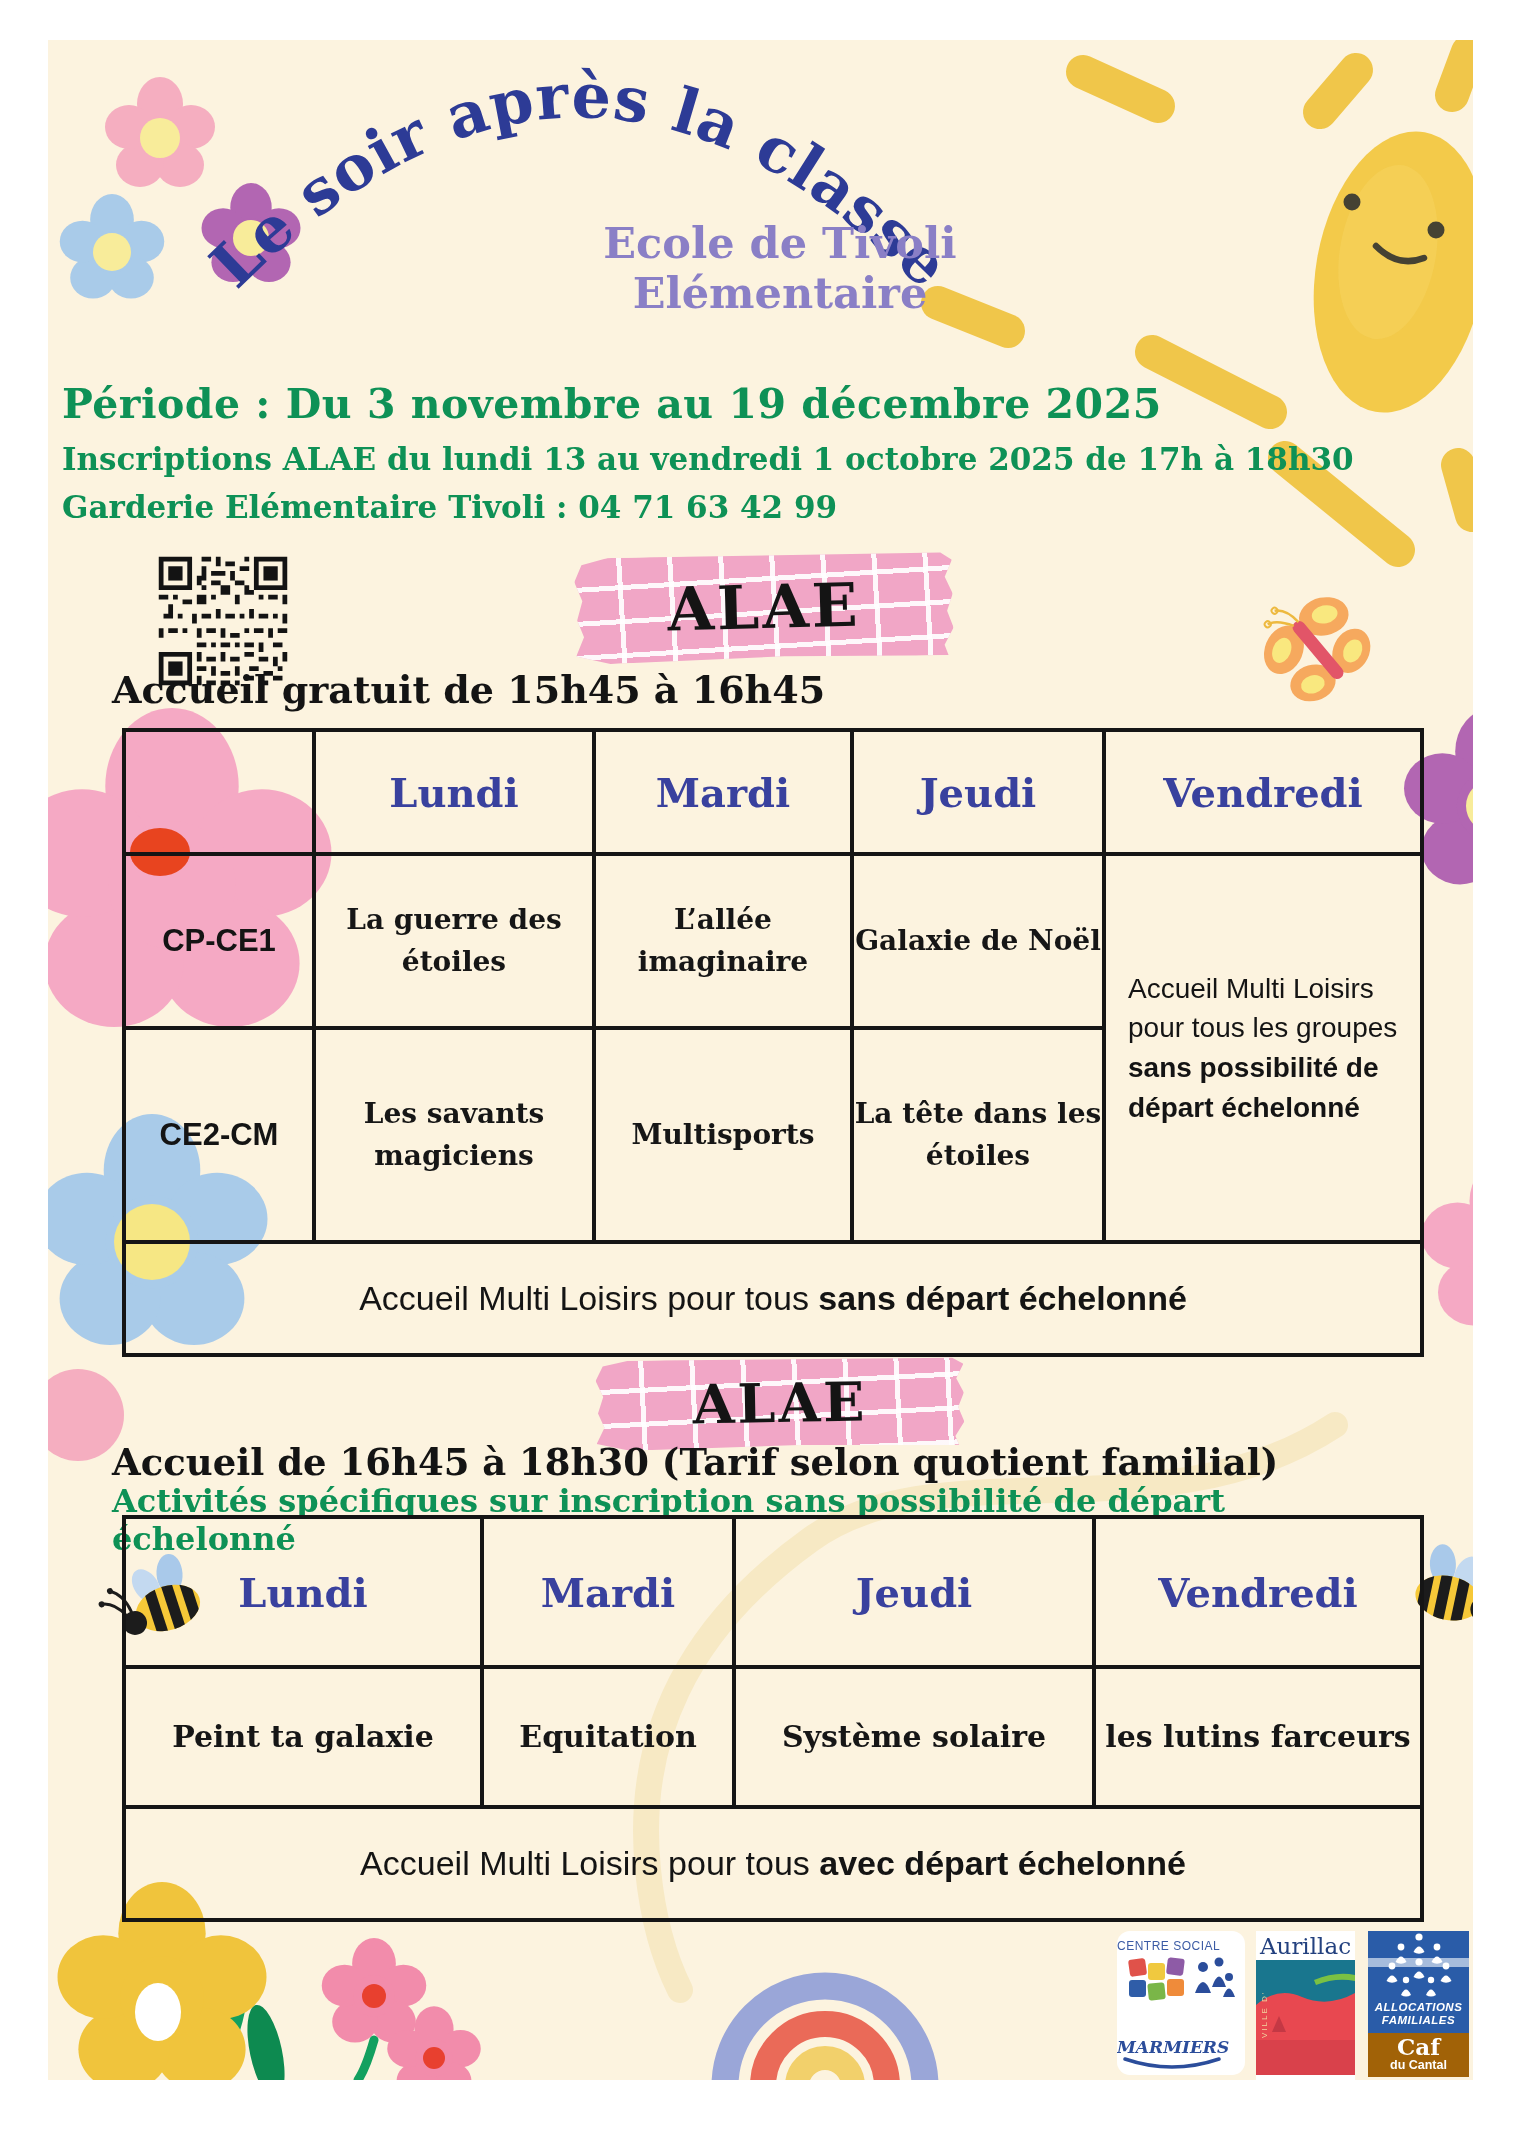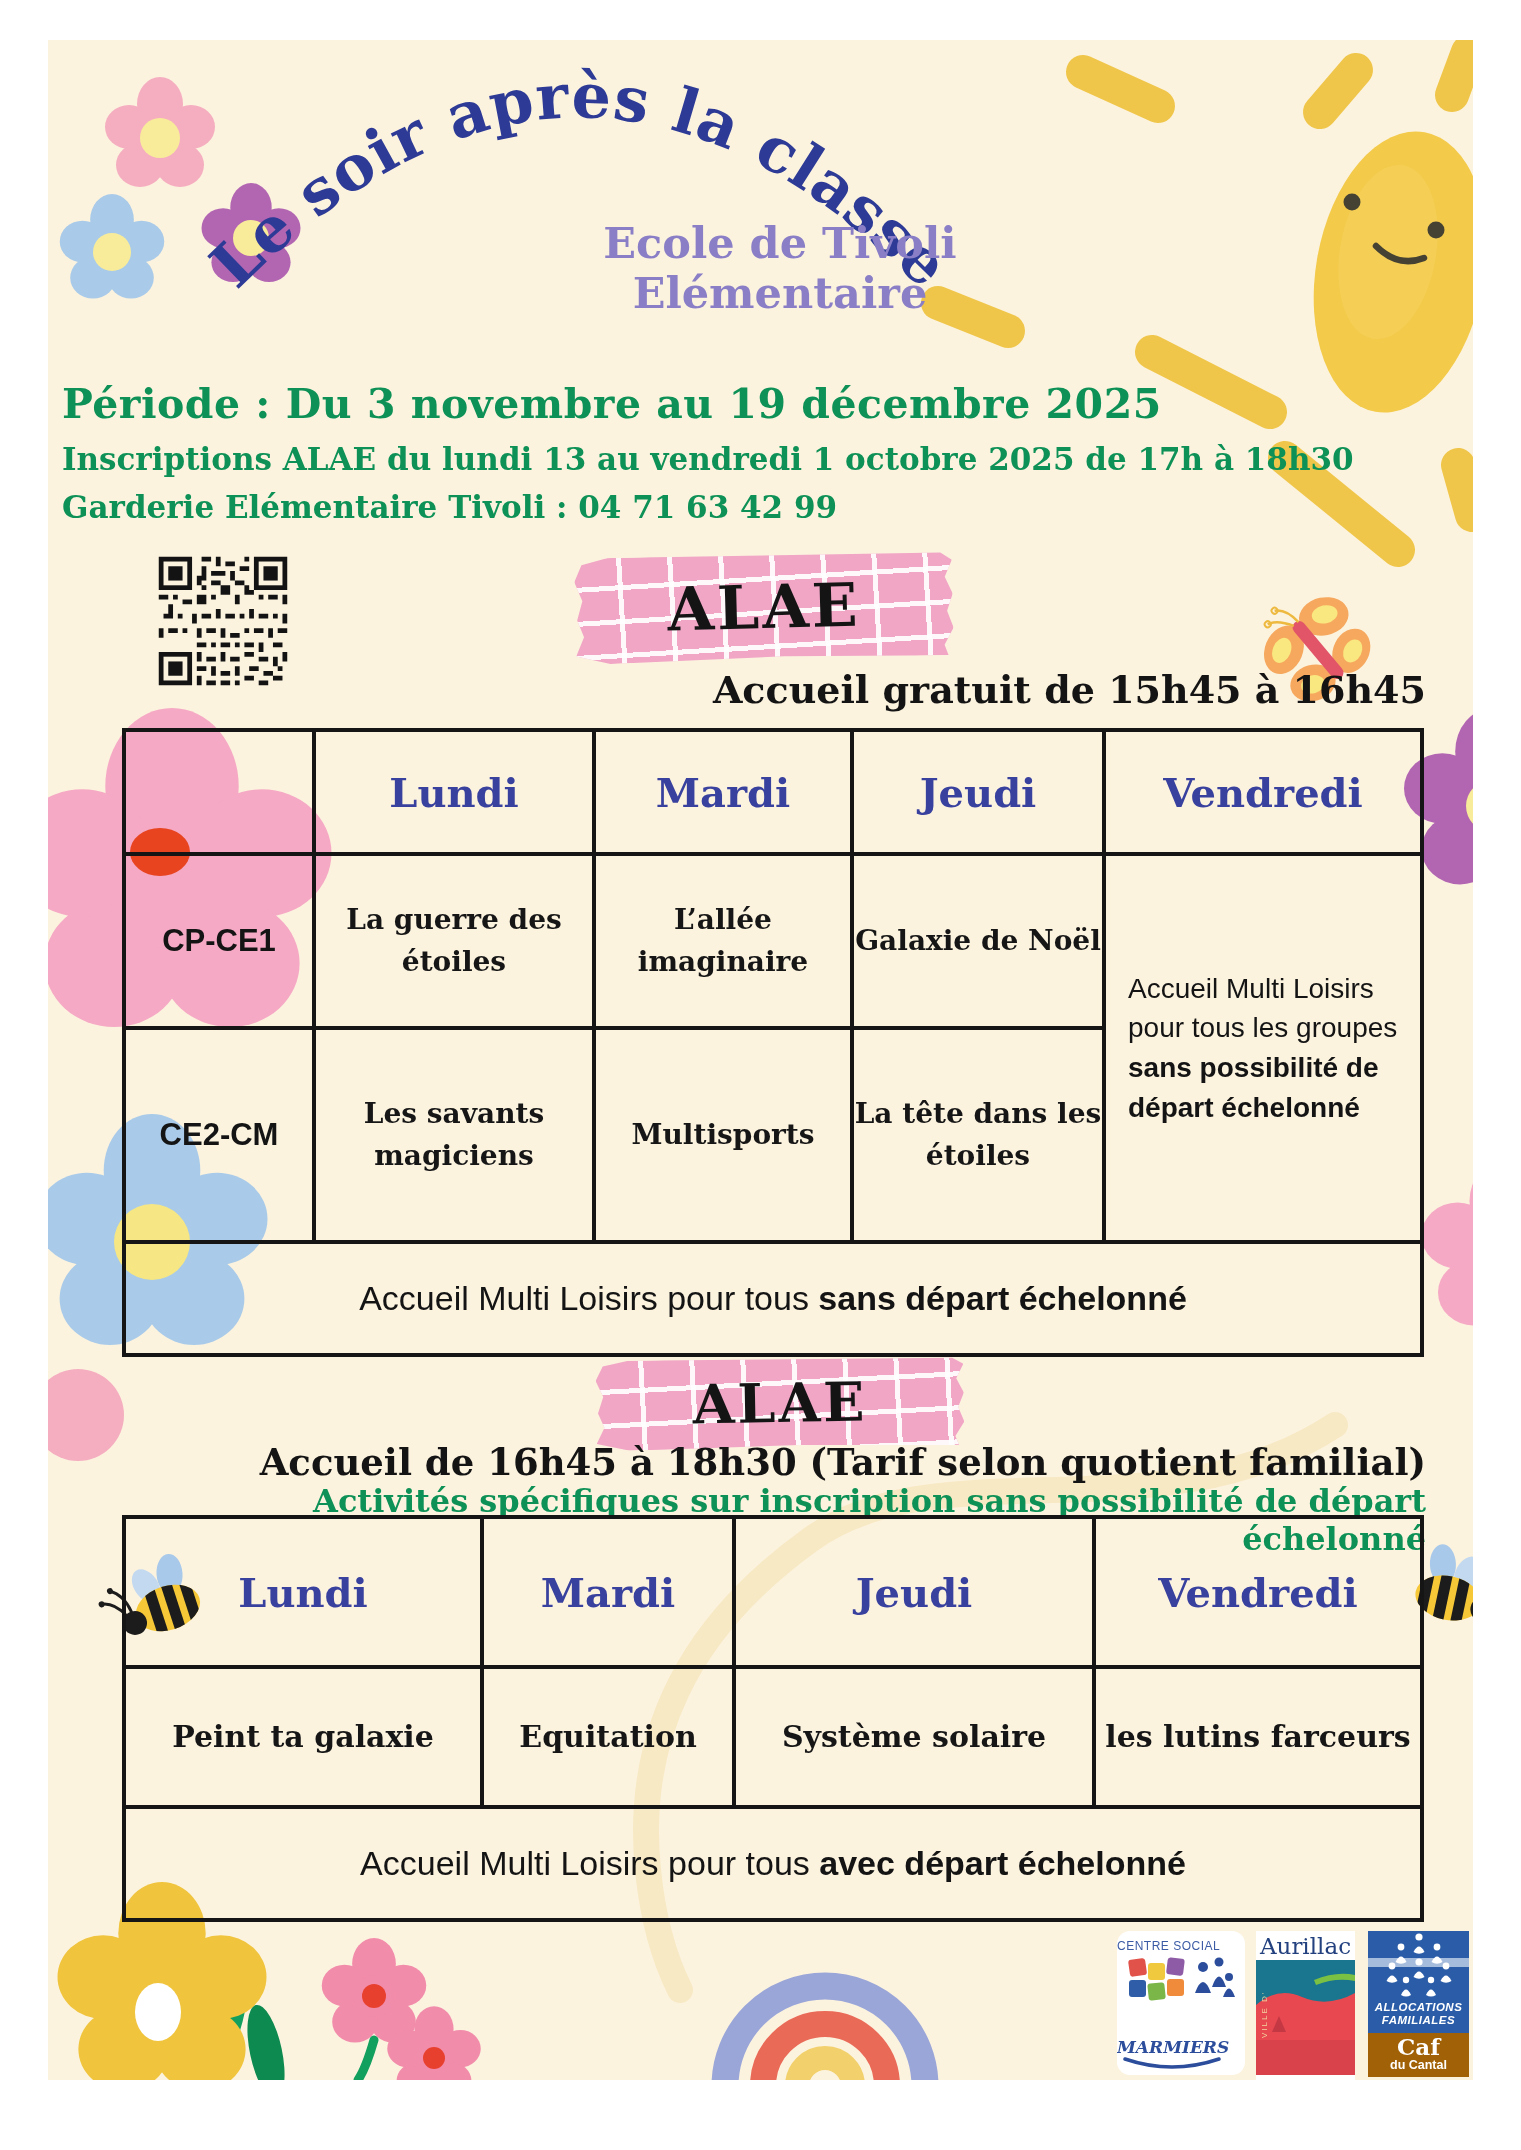--- a/index.html
+++ b/index.html
@@ -3,21 +3,21 @@
 <meta charset="utf-8">
 <style>
   html,body{margin:0;padding:0;background:#fff;}
   .page{position:relative;width:1521px;height:2150px;background:#ffffff;overflow:hidden;
         font-family:"DejaVu Serif",serif;}
   .canvas{position:absolute;left:48px;top:40px;width:1425px;height:2040px;background:#fcf3df;overflow:hidden;}
   .inner{position:absolute;left:-48px;top:-40px;width:1521px;height:2150px;}
   .abs{position:absolute;}
   .serifB{font-family:"DejaVu Serif",serif;font-weight:700;}
   .green{color:#0e9156;}
-  .center-line{position:absolute;left:128px;width:1298px;text-align:right;}
+  .center-line{position:absolute;left:112px;width:1298px;text-align:left;}
 
   
   .tape{position:absolute;background-color:#f1a6c6;
     background-image:
       repeating-linear-gradient(88deg, rgba(255,255,255,0) 0 46px, rgba(255,255,255,.92) 46px 51px),
       repeating-linear-gradient(178deg, rgba(255,255,255,0) 0 29px, rgba(255,255,255,.92) 29px 34px);
     clip-path:polygon(2% 6%,9% 0%,97% 3%,100% 10%,98% 26%,100% 42%,98.4% 58%,100% 74%,97.5% 90%,98.5% 100%,55% 97%,9% 100%,0% 92%,2.2% 74%,0.5% 58%,2% 40%,0% 22%);
     display:flex;align-items:center;justify-content:center;}
   .alae{font-family:"DejaVu Serif",serif;font-weight:700;color:#141414;letter-spacing:3px;}
 

